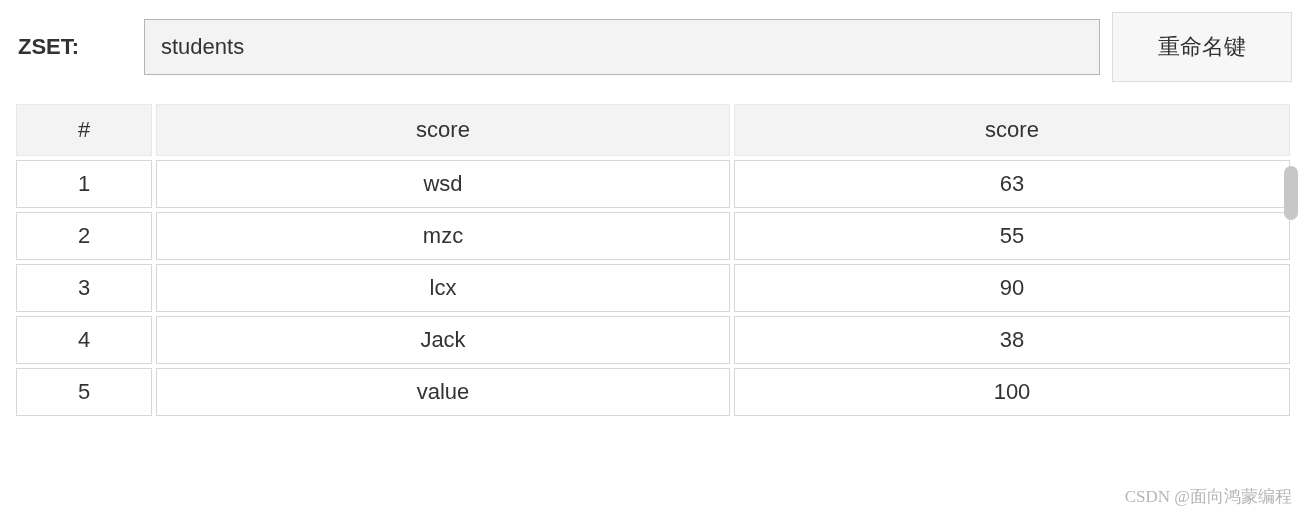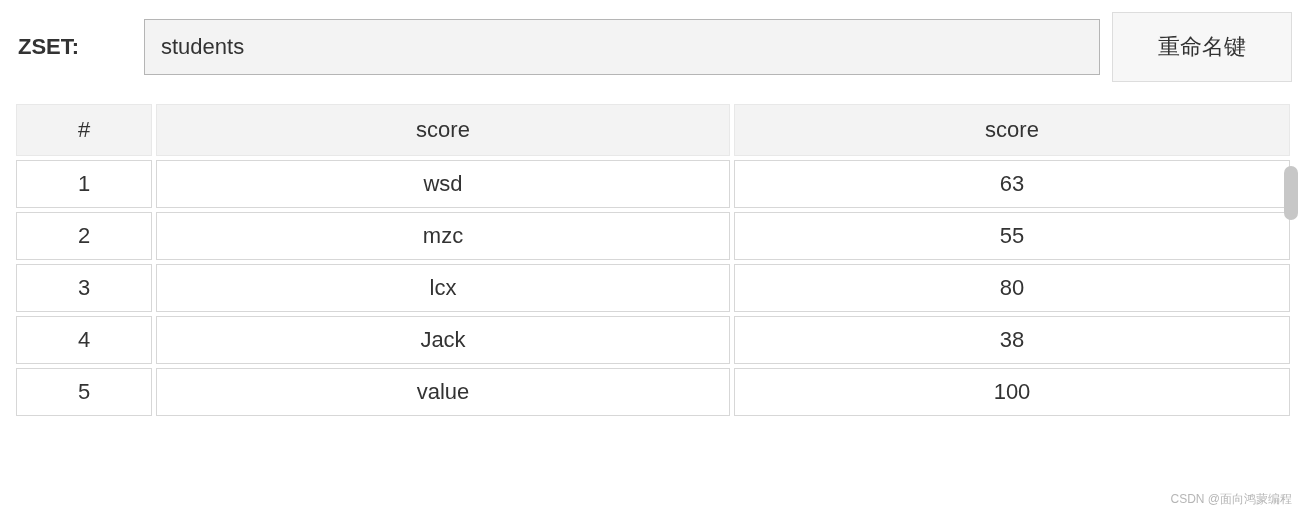--- a/index.html
+++ b/index.html
@@ -92,23 +92,23 @@
       top: 66px;
       width: 14px;
       height: 54px;
       background: #c7c7c7;
       border-radius: 7px;
     }
     .watermark {
       position: fixed;
       right: 18px;
       bottom: 8px;
-      font-size: 12px;
+      font-size: 17px;
       color: rgba(120,120,120,0.55);
-      font-family: Liberation Sans, sans-serif;
+      font-family: Liberation Serif, serif;
       pointer-events: none;
     }
   </style>
 </head>
 <body>
 
 <div class="container">
 
   <div class="header-row">
     <div class="type-label">ZSET:</div>
@@ -137,21 +137,21 @@
           <td>63</td>
         </tr>
         <tr>
           <td>2</td>
           <td>mzc</td>
           <td>55</td>
         </tr>
         <tr>
           <td>3</td>
           <td>lcx</td>
-          <td>80</td>
+          <td>90</td>
         </tr>
         <tr>
           <td>4</td>
           <td>Jack</td>
           <td>38</td>
         </tr>
         <tr>
           <td>5</td>
           <td>value</td>
           <td>100</td>

